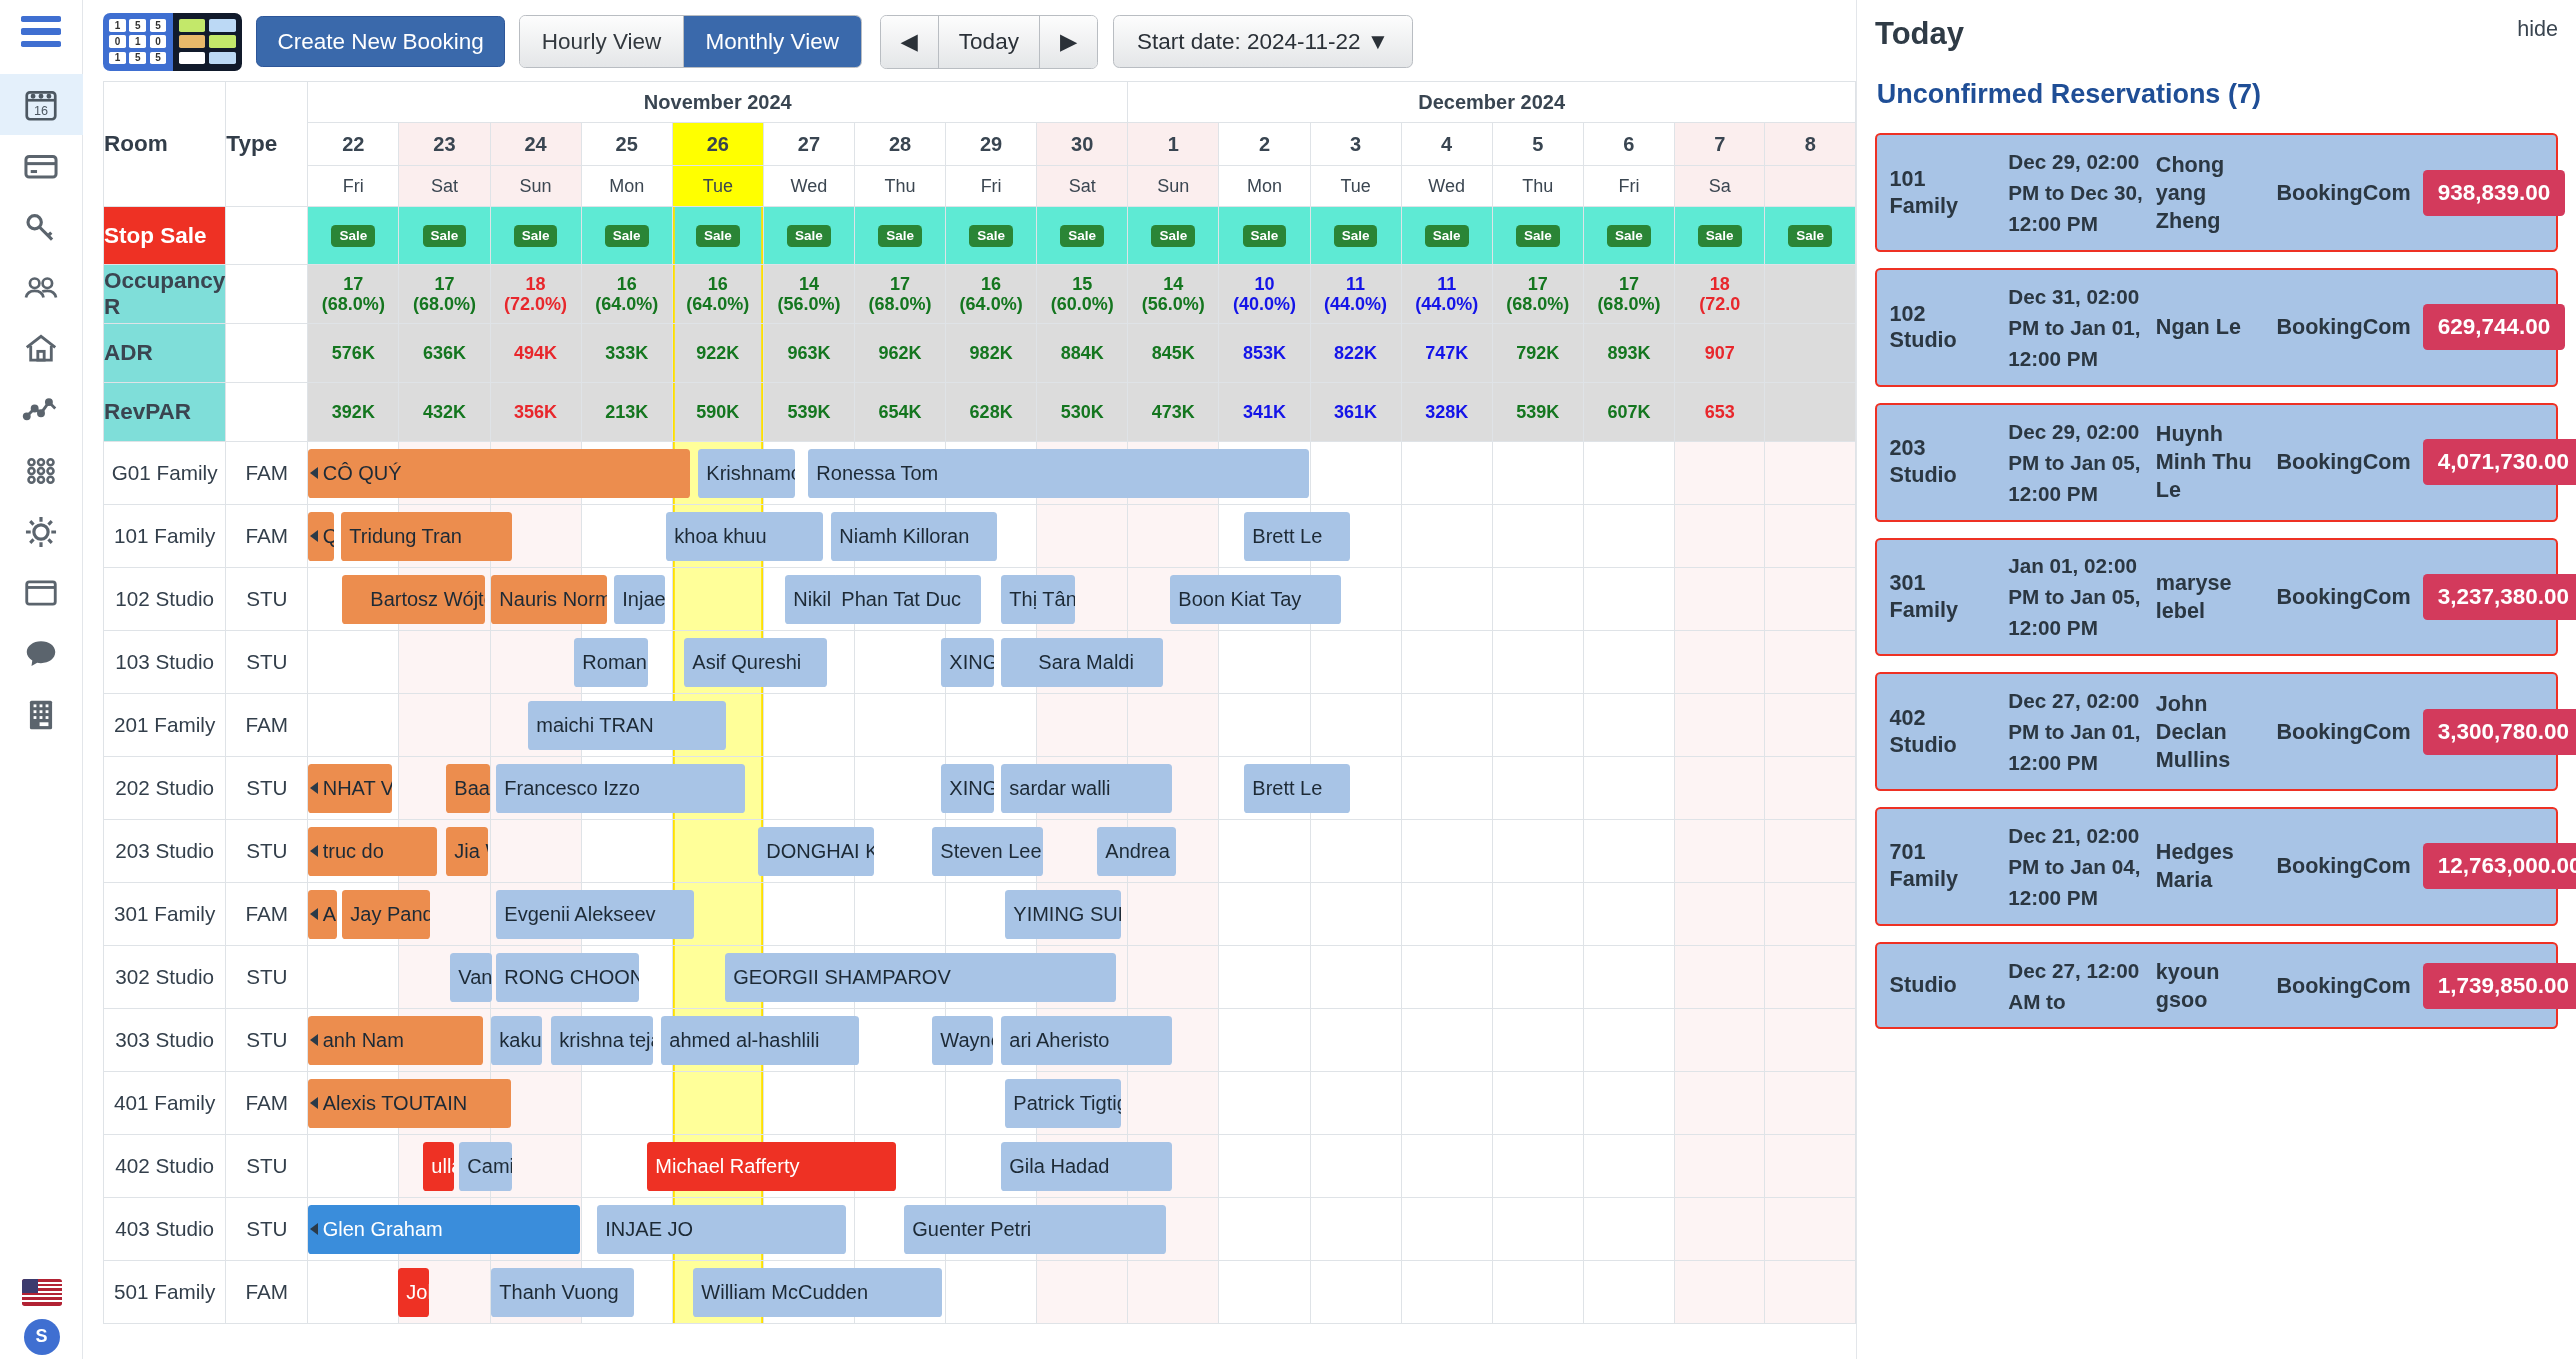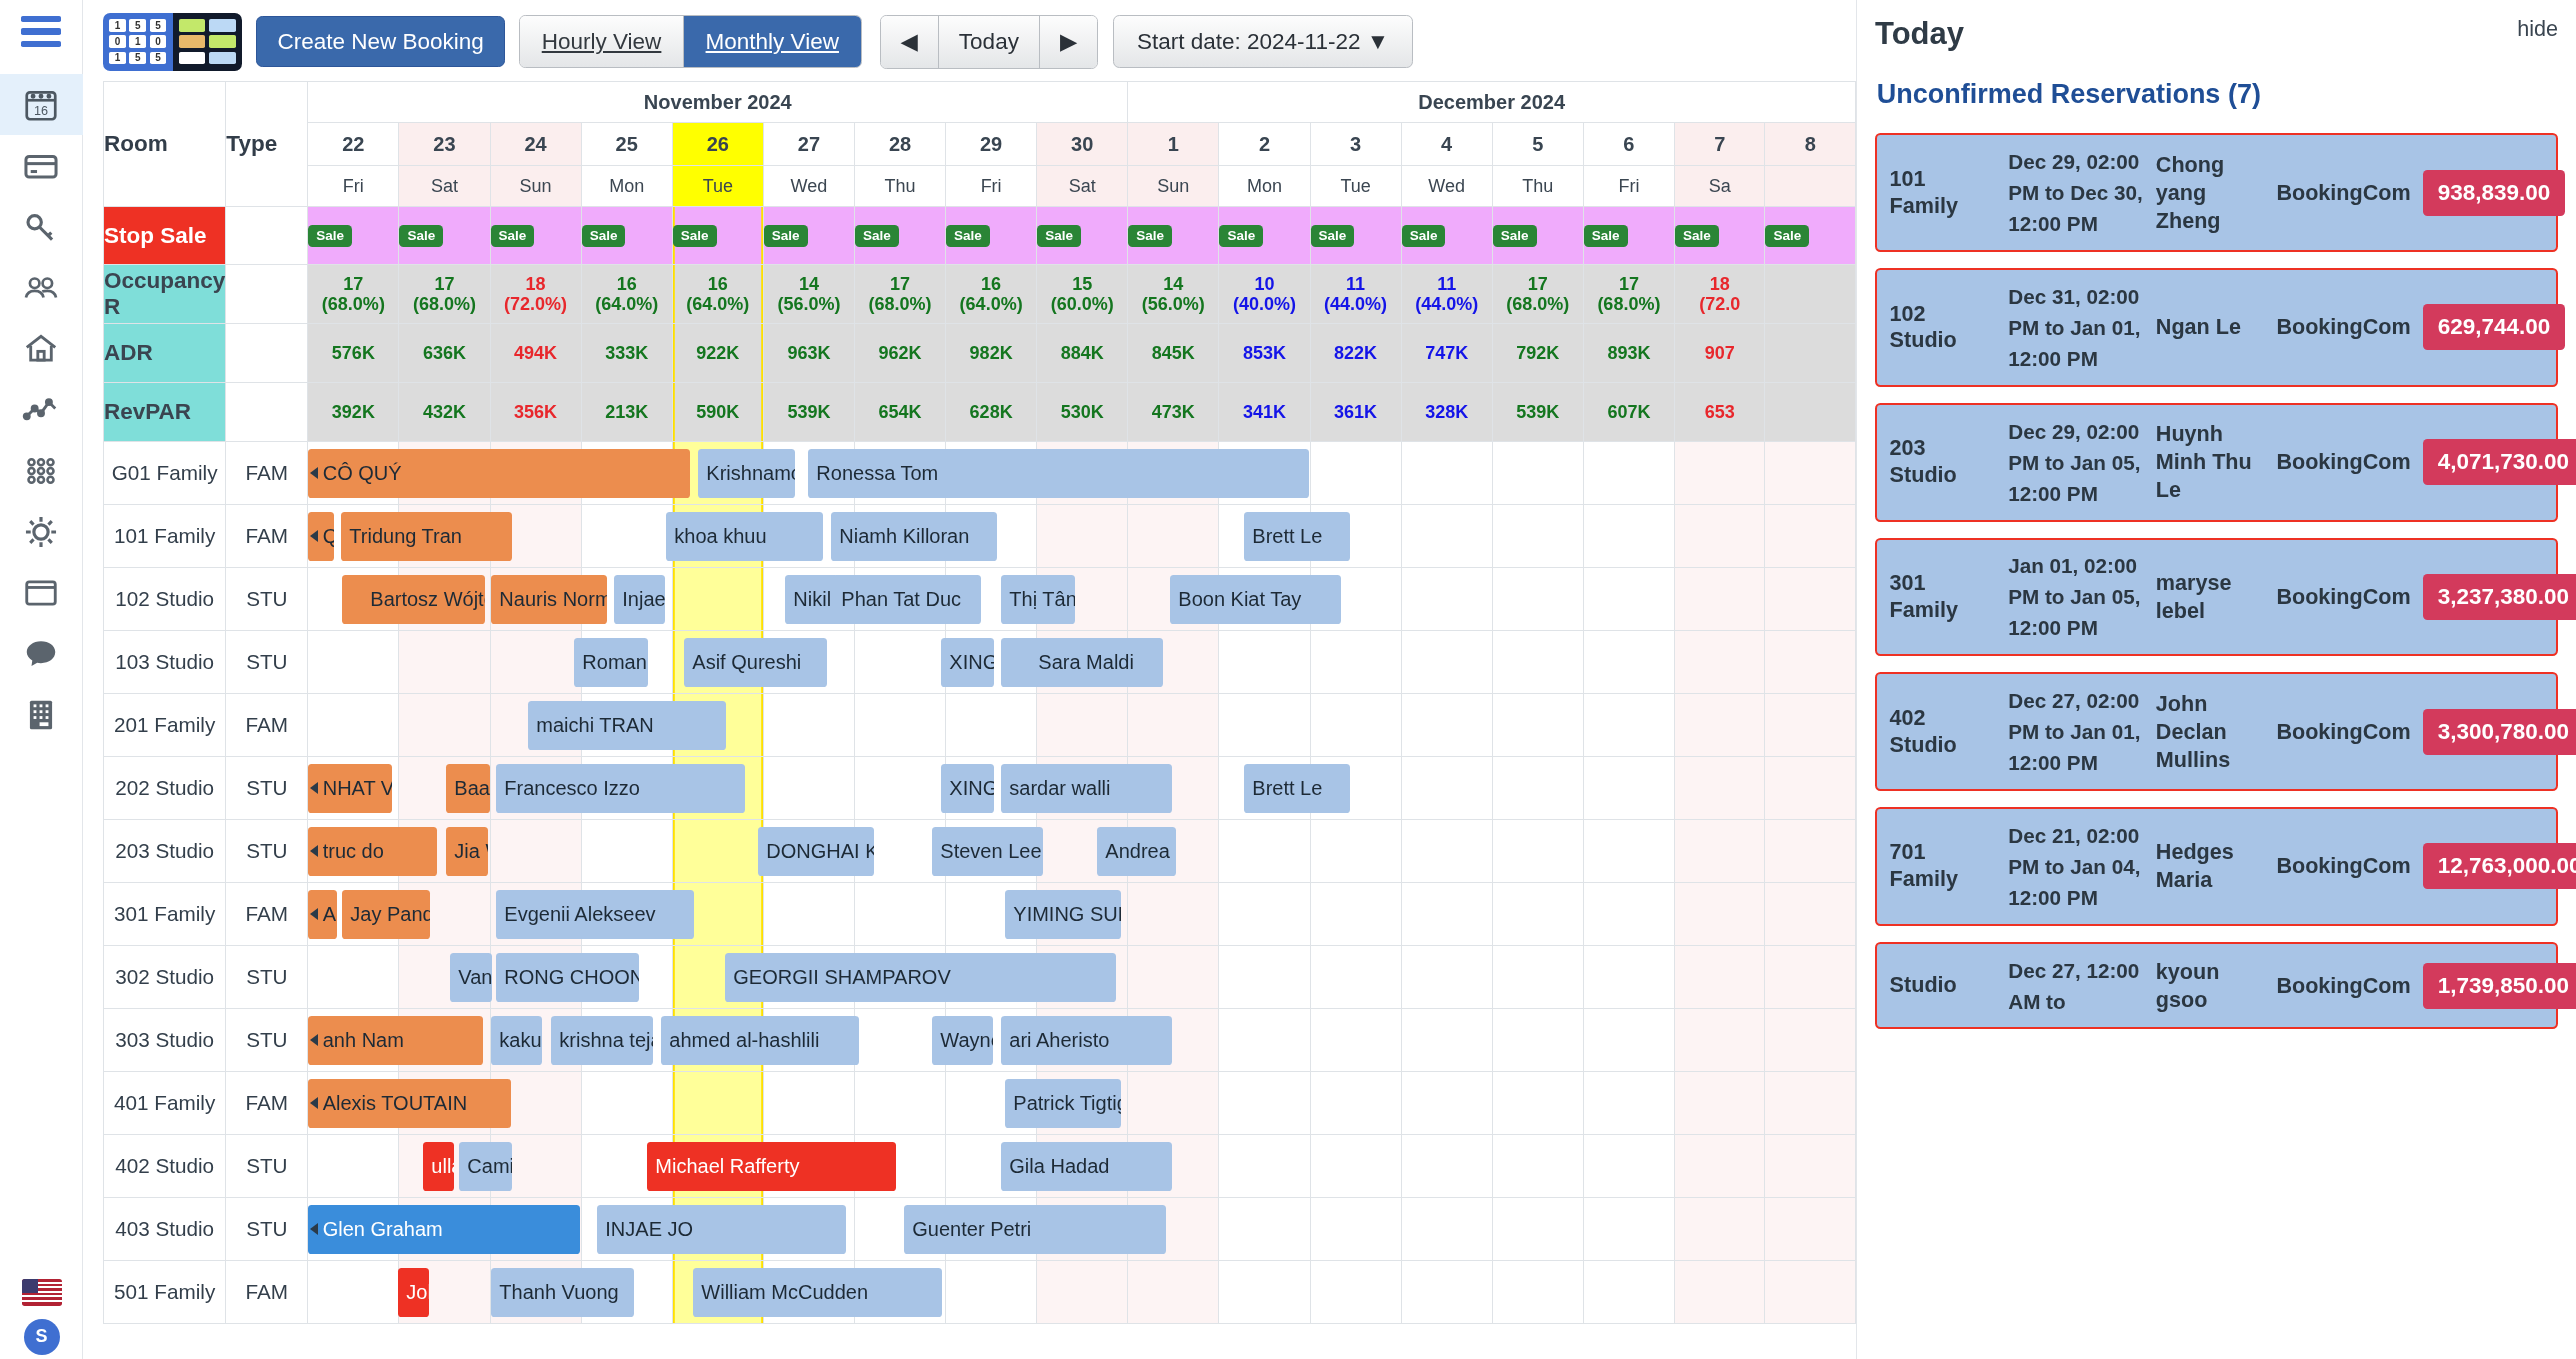--- a/index.html
+++ b/index.html
@@ -43,21 +43,21 @@
                  display:flex; align-items:center; justify-content:center; font-weight:bold; }
   .logo-r { width:50%; background:#111a2b; display:grid; grid-template-columns:repeat(2,1fr);
             grid-template-rows:repeat(3,1fr); gap:3.6px; padding:6.3px; }
   .logo-r span { border-radius:1.8px; }
   .btn { border:0.9px solid #2d5699; background:#3a69ab; color:#fff; font-size:22.5px;
          padding:11.7px 20px; border-radius:6.3px; cursor:pointer; white-space:nowrap;
          font-family:"Liberation Sans", sans-serif; }
   .seg { display:flex; border-radius:6.3px; overflow:hidden; border:0.9px solid #b9bdc2; }
   .seg button { border:0; font-size:22.5px; padding:12.6px 21.6px; cursor:pointer; white-space:nowrap;
                 font-family:"Liberation Sans", sans-serif;
-                background:linear-gradient(#fdfdfd,#e4e6e8); color:#33393f;text-decoration:underline; }
+                background:linear-gradient(#fdfdfd,#e4e6e8); color:#33393f; }
   .seg button + button { border-left:0.9px solid #b9bdc2; }
   .seg button.on { background:#3a69ab; color:#fff; }
   .navgrp { display:flex; border-radius:6.3px; overflow:hidden; border:0.9px solid #b9bdc2;
             margin-left:3.6px; }
   .navgrp button { border:0; font-size:22.5px; padding:12.6px 20px; cursor:pointer;
                    font-family:"Liberation Sans", sans-serif;
                    background:linear-gradient(#fdfdfd,#e4e6e8); color:#2b3138; }
   .navgrp button + button { border-left:0.9px solid #b9bdc2; }
   .datebtn { border:0.9px solid #b9bdc2; border-radius:6.3px; font-size:22.5px; padding:12.6px 23.4px;
              background:linear-gradient(#fdfdfd,#e4e6e8); color:#2b3138; cursor:pointer;
@@ -77,21 +77,21 @@
   th.corner { font-size:22.5px; font-weight:bold; color:#323d49; text-align:left;
               padding-left:14.4px; vertical-align:middle; }
   .we { background:#fbeeee; }
   .today-col { background:#ffff00 !important;margin-left:32px; }
   .today-cell { box-shadow: inset 1.8px 0 0 #ffe000, inset -1.8px 0 0 #ffe000; }
 
   td.lbl-stop { background:#ee3124; color:#fff; font-size:22.5px; font-weight:bold;
                 padding-left:12.6px; height:58px; }
   td.lbl-metric { background:#7fded9; color:#3a4550; font-size:22.5px; font-weight:bold;
                   padding-left:12.6px; height:58px; }
-  td.saleCell { background:#f0abfc; text-align:left; height:58px;margin-top:37px; }
+  td.saleCell { background:#5eead4; text-align:center; height:58px;margin-top:37px; }
   .saleTag { display:inline-block; background:#2a8536; color:#fff; font-size:13.5px;
              font-weight:bold; border-radius:4.5px; padding:3.6px 8px; }
   td.metric { background:#dcdcdc; text-align:center; height:59px; font-size:18px;
               font-weight:bold; line-height:1.15; }
   .m-green { color:#14761f; } .m-red { color:#e8272c; } .m-blue { color:#1414e8; }
 
   td.roomlbl { font-size:20.7px; color:#333f4b; text-align:center; height:63px; }
   td.typelbl { font-size:20.7px; color:#333f4b; text-align:center; }
   td.track { position:relative; height:63px; background:#fff; }
   td.track.we { background:#fdf4f4; }

